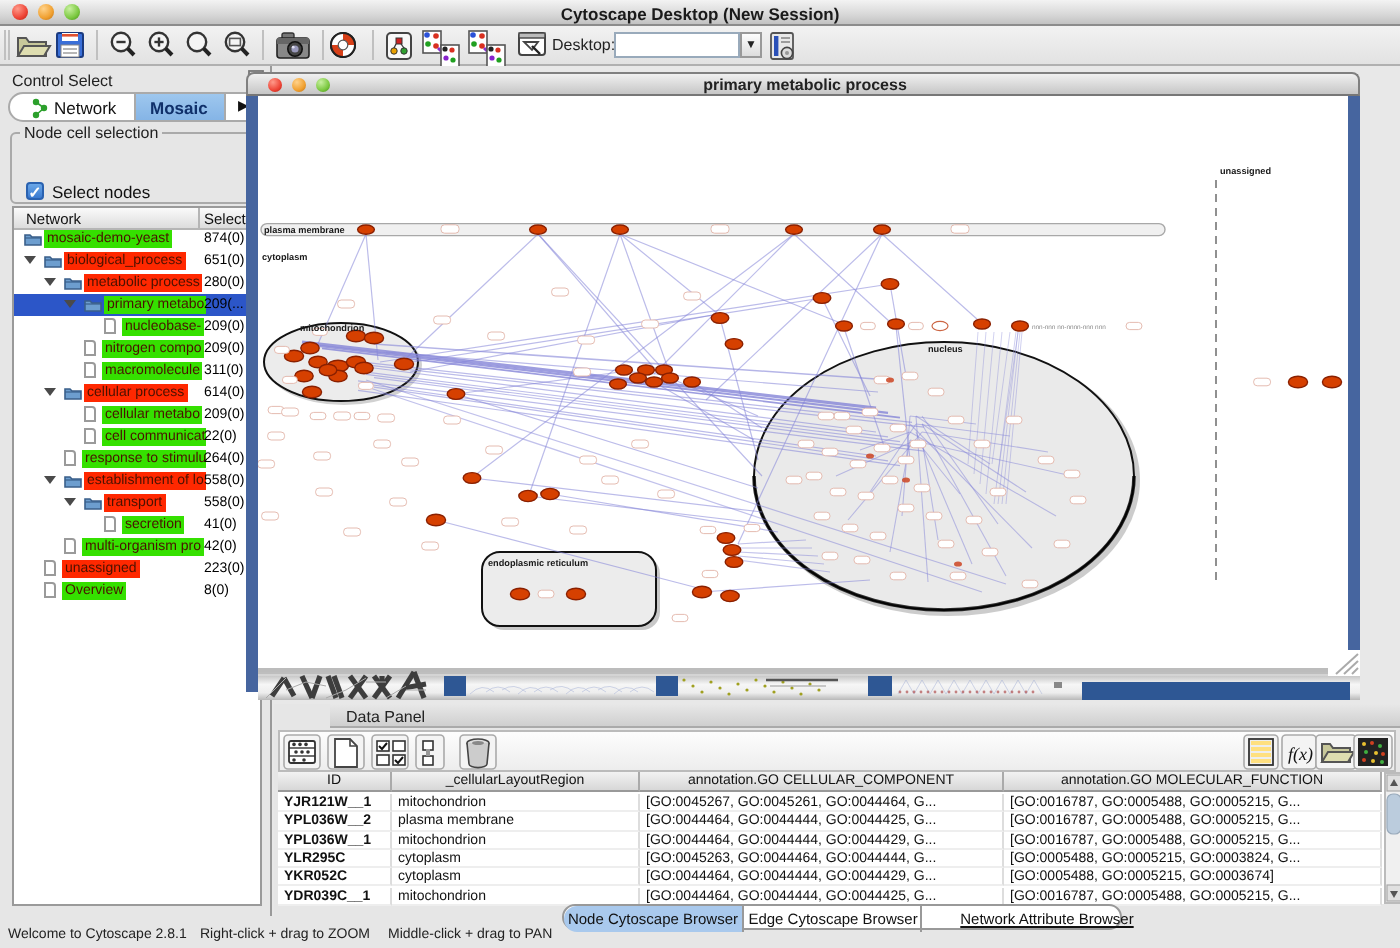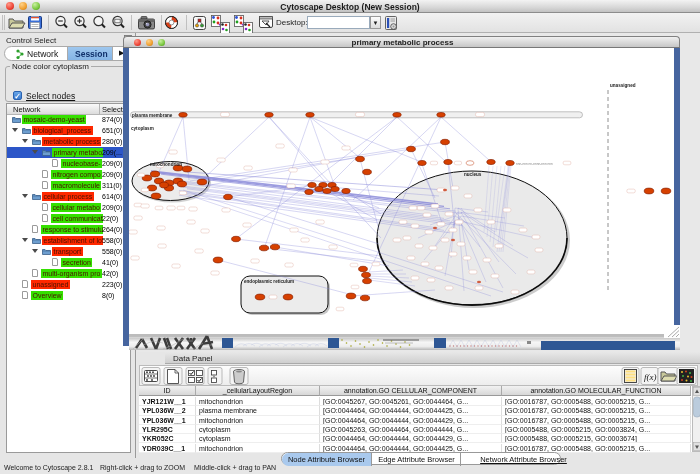--- a/index.html
+++ b/index.html
@@ -29,21 +29,21 @@
 
 #cp-tabs { left:4px; top:13px; width:127px; height:15px; background:#fff; border:1px solid #aaa; border-radius:8px; overflow:hidden; }
 #tab-mosaic { left:62px; top:0; width:46px; height:16px; background:linear-gradient(#9ec7ee,#7fb0e4); border-left:1px solid #aaa; border-right:1px solid #aaa; }
 #cp-tabs span { font-size:8.5px; color:#111; }
 
 #groupbox { left:5px; top:33px; width:125px; height:36px; border:1px solid #aaa; border-radius:3px; }
 #gb-label { left:10px; top:29px; font-size:8px; color:#222; background:#e6e6e6; padding:0 2px; }
 #dropdown { left:11px; top:40px; width:113px; height:13px; background:linear-gradient(#fff,#e8e8e8); border:1px solid #999; border-radius:3px; font-size:8.5px; color:#111; }
 #dd-step { right:0px; top:-1px; width:11px; height:13px; background:linear-gradient(#7db0e8,#4a86d8); border-radius:0 3px 3px 0; border:1px solid #3a6db8; color:#fff; font-size:5px; text-align:center; line-height:6px;}
 #checkbox { left:13px; top:58px; width:9px; height:9px; background:linear-gradient(#6aa7e8,#3a7ad0); border:1px solid #2a62b0; border-radius:2px; color:#fff; font-size:8px; line-height:9px; text-align:center; font-weight:bold;}
-#cb-label { left:26px; top:58px; font-size:8.5px; color:#111;text-decoration:underline; }
+#cb-label { left:26px; top:58px; font-size:8.5px; color:#111; }
 
 #treebox { left:6px; top:70px; width:125px; height:350px; background:#fff; border:1px solid #9a9a9a; }
 #tree-hdr { left:0; top:0; width:123px; height:11px; background:linear-gradient(#fafafa,#dcdcdc); border-bottom:1px solid #b5b5b5; }
 #tree-hdr .h1 { left:6px; top:1px; font-size:7.5px; color:#111; }
 #tree-hdr .h2 { left:95px; top:1px; font-size:7.5px; color:#111; }
 #tree-hdr .vline { left:92px; top:0; width:1px; height:11px; background:#b5b5b5; }
 .trow { left:0; width:123px; height:11px; }
 .trow .lbl { position:absolute; top:0.5px; height:9.5px; font-size:7px; line-height:9px; color:#4a1200; padding:0 1.5px; white-space:nowrap; overflow:hidden; }
 .trow .num { position:absolute; top:0.5px; left:95px; font-size:7px; line-height:9.5px; color:#000; }
 .g { background:#35e000; }
@@ -214,25 +214,25 @@
       </svg>
     <div id="cp-tabs" class="abs">
       <svg class="abs" style="left:10px;top:2px;" width="10" height="11" viewBox="0 0 10 11">
           <circle cx="3" cy="2" r="1.6" fill="#2ca02c"></circle>
           <circle cx="7" cy="5" r="1.6" fill="#2ca02c"></circle>
           <circle cx="3" cy="8.5" r="1.6" fill="#2ca02c"></circle>
           <path d="M3 2 L7 5 L3 8.5" stroke="#2ca02c" stroke-width="0.8" fill="none"></path>
         </svg>
         <span class="abs" style="left:22px;top:2px;">Network</span>
       <div id="tab-mosaic" class="abs"></div>
-      <span class="abs" style="left:70px;top:2px;z-index:2;font-weight:bold;color:#10306a;">Session</span>
+      <span class="abs" style="left:70px;top:2px;z-index:2;font-weight:bold;color:#10306a;">Mosaic</span>
       <span class="abs" style="left:114px;top:2px;font-size:7px;">▶</span>
     </div>
     <div id="groupbox" class="abs"></div>
-    <div id="gb-label" class="abs">Node color cytoplasm</div>
+    <div id="gb-label" class="abs">Node cell selection</div>
     <div id="checkbox" class="abs">✓</div>
     <div id="cb-label" class="abs">Select nodes</div>
     <div id="treebox" class="abs">
       <div id="tree-hdr" class="abs">
         <span class="h1 abs">Network</span>
           <span class="h2 abs">Select</span>
         <div class="vline abs"></div>
       </div>
       <div id="tree-rows" class="abs" style="left:0;top:10px;width:123px;">
           <div class="trow abs" style="top:0px;">
@@ -825,22 +825,22 @@
           <rect x="0" y="0" width="8" height="64" fill="#f0f0f0"></rect>
           <rect x="0.5" y="0.5" width="7" height="8" fill="#e0e0e0" stroke="#aaa" stroke-width="0.6"></rect>
           <path d="M4 2.5 L6 6 L2 6 Z" fill="#555"></path>
           <rect x="0.5" y="55.5" width="7" height="8" fill="#e0e0e0" stroke="#aaa" stroke-width="0.6"></rect>
           <path d="M4 62 L6 58.5 L2 58.5 Z" fill="#555"></path>
           <rect x="0.5" y="10" width="7" height="20" rx="3" fill="#bcd" stroke="#9ab" stroke-width="0.6"></rect>
         </svg></div>
   </div>
 
   <div id="bottabs" class="abs">
-    <div id="bt1" class="bt">Node Attribute Browser</div>
-    <div id="bt2" class="bt">Edge Attribute Browser</div>
+    <div id="bt1" class="bt">Node Cytoscape Browser</div>
+    <div id="bt2" class="bt">Edge Cytoscape Browser</div>
     <div id="bt3" class="bt">Network Attribute Browser</div>
   </div>
 
   <div id="statusbar" class="abs"></div>
   <div class="stxt abs" style="left:4px;top:464px;">Welcome to Cytoscape 2.8.1</div>
   <div class="stxt abs" style="left:100px;top:464px;">Right-click + drag to ZOOM</div>
   <div class="stxt abs" style="left:194px;top:464px;">Middle-click + drag to PAN</div>
 
 </div>
 

